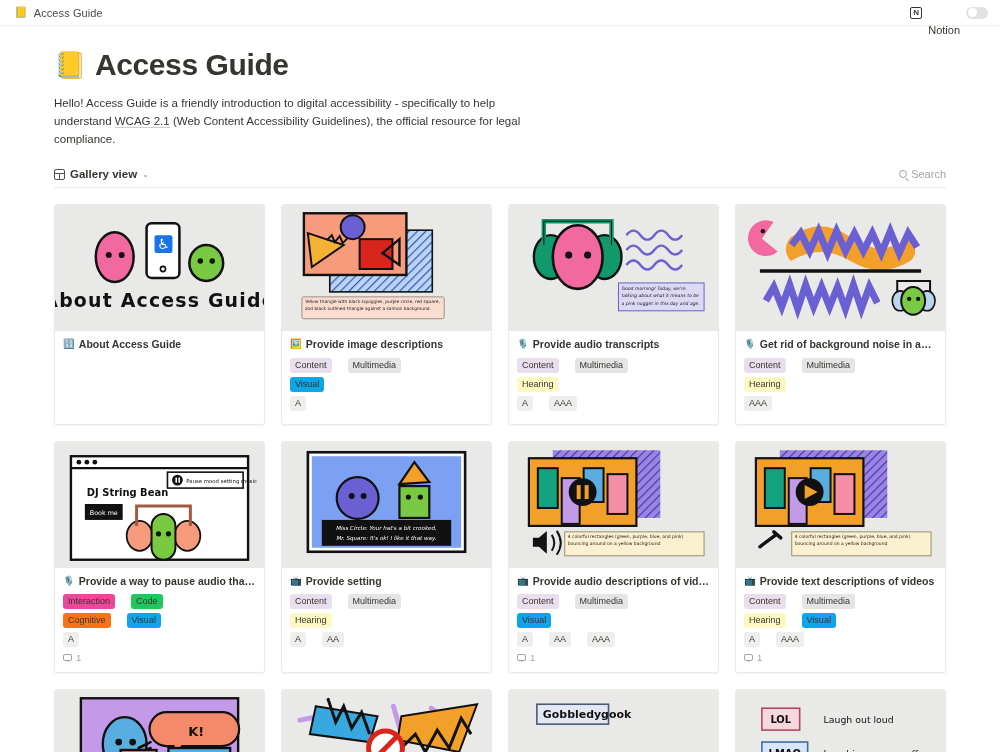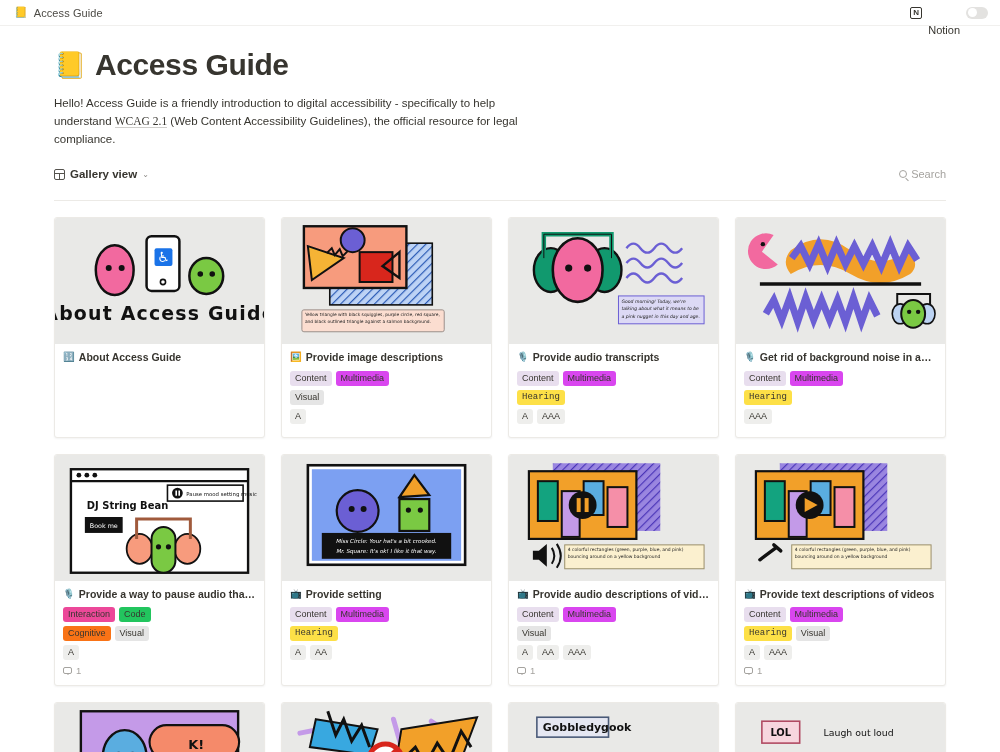--- a/index.html
+++ b/index.html
@@ -47,27 +47,27 @@
     display: flex; align-items: center; gap: 9px;
     margin-bottom: 13px; color: #37352f;
   }
   h1.title .t-emoji { font-size: 26px; }
 
   p.intro {
     font-size: 11.5px; line-height: 1.55; color: #37352f;
     max-width: 470px; margin-bottom: 13px;
   }
   p.intro .lnk { color: #9b9a97; text-decoration: none; border-bottom: 1px solid #dcdbd8; }
-  p.intro .lnk-wcag { color: #37352f; border-bottom: 1px solid #cfcecb; font-family: Liberation Serif, serif; }
+  p.intro .lnk-wcag { color: #37352f; border-bottom: 1px solid #cfcecb; }
 
   
   .db-toolbar {
     display: flex; align-items: flex-start;
     border-bottom: 1px solid #eceae6;
-    padding-bottom: 20px; margin-top: 20px;
+    padding-bottom: 7px; margin-top: 20px;
   }
   .view-tab { display: flex; align-items: center; gap: 5px; cursor: pointer; }
   .grid-icon {
     width: 11px; height: 11px; border: 1.1px solid #55534e; border-radius: 2px;
     position: relative;
   }
   .grid-icon::before {
     content: ""; position: absolute; left: 0; right: 0; top: 3px; height: 1.1px; background: #55534e;
   }
   .grid-icon::after {
@@ -106,29 +106,29 @@
   .card-body { padding: 7px 8px 9px; }
   .card-title {
     font-size: 10.5px; font-weight: 600; color: #37352f;
     display: flex; align-items: flex-start; gap: 4px;
     line-height: 1.25; margin-bottom: 6px;
     white-space: nowrap; overflow: hidden; text-overflow: ellipsis;
   }
   .card-title .ci { font-size: 9.5px; flex: none; }
   .card-title .ct { overflow: hidden; text-overflow: ellipsis; white-space: nowrap; }
 
-  .tagrow { display: flex; flex-wrap: wrap; gap: 4px; margin-bottom: 4px; }
+  .tagrow { display: flex; flex-wrap: wrap; gap: 16px; margin-bottom: 4px; }
   .tag {
     font-size: 9px; line-height: 1; padding: 3px 5px; border-radius: 3px;
     color: #37352f; white-space: nowrap;
   }
   .t-content   { background: #e8deee; }
-  .t-multimedia{ background: #d946ef; }
-  .t-visual    { background: #e5e5e5; }
-  .t-hearing   { background: #fde047; font-family: Liberation Mono, monospace; }
+  .t-multimedia{ background: #e5e5e5; }
+  .t-visual    { background: #0ea5e9; }
+  .t-hearing   { background: #fef9c3; }
   .t-interaction{ background: #ec4899; }
   .t-code      { background: #22c55e; }
   .t-cognitive { background: #f97316; }
   .t-level     { background: #eeeeec; }
 
   .comment { display: flex; align-items: center; gap: 4px; margin-top: 5px; }
   .comment-bubble {
     width: 9px; height: 7px; border: 1px solid #a5a39f; border-radius: 2px;
     position: relative;
   }

